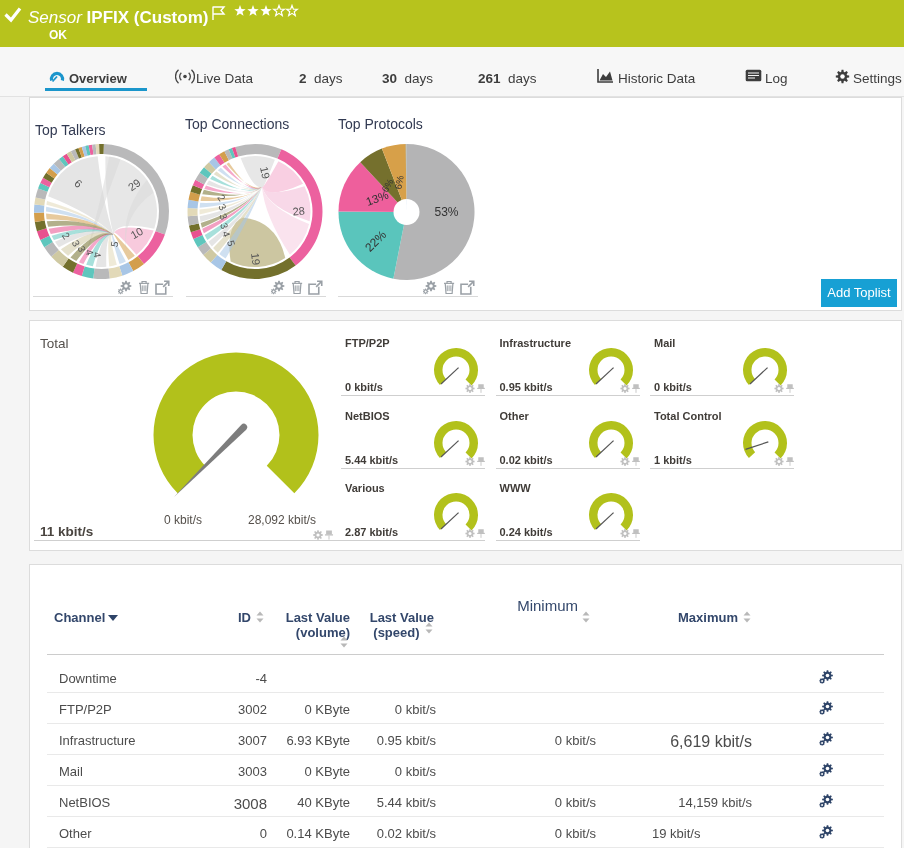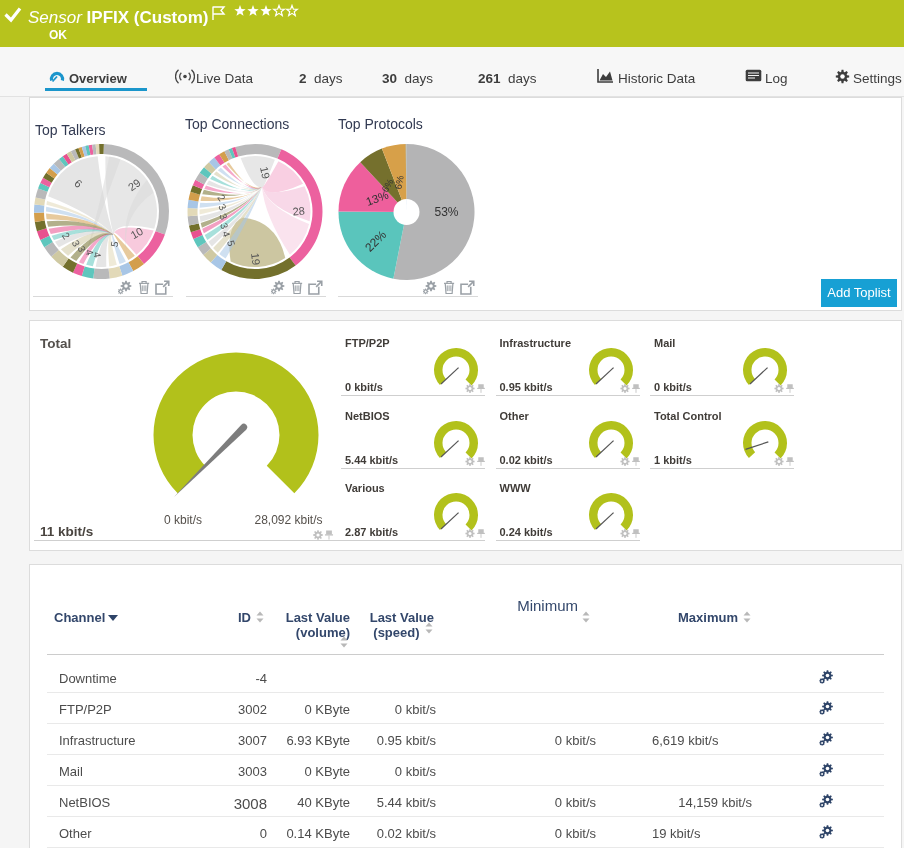--- a/index.html
+++ b/index.html
@@ -262,27 +262,27 @@
       <path d="M45.15 6.8500000000000005 L50.35 1.65"></path>
       <path d="M46.06 1.26 h4.68 v4.68" fill="none"></path>
     </g>
 </svg>
 <div class="sep" style="left:33px;top:296px;width:140px"></div>
 <div class="sep" style="left:186px;top:296px;width:140px"></div>
 <div class="sep" style="left:338px;top:296px;width:140px"></div>
 <div class="abs" style="left:821px;top:279px;width:76px;height:28px;background:#17a0d4;color:#fff;
   font-size:13px;text-align:center;line-height:28px">Add Toplist</div>
 
-<div class="abs" style="left:40px;top:336px;font-size:13.5px;font-weight:bold;color:#54504c">Total</div>
+<div class="abs" style="left:40px;top:336px;font-size:13.5px;font-weight:normal;color:#54504c">Total</div>
 <svg class="abs" style="left:141px;top:345px" width="200" height="178">
  <path d="M36.66 148.34 A82.5 82.5 0 1 1 153.34 148.34 L125.76 120.76 A43.5 43.5 0 1 0 64.24 120.76 Z" fill="#b2c11b"></path>
     <path d="M32.77 152.23 L100.37 79.82 A3.4 3.4 0 1 1 105.18 84.63 Z" fill="#7d7d7d"></path>
 </svg>
 <div class="abs" style="left:143px;top:513px;width:80px;text-align:center;font-size:12px;color:#55504b">0 kbit/s</div>
-<div class="abs" style="left:248px;top:513px;width:81px;text-align:center;font-size:12px;color:#55504b">28,092 kbit/s</div>
+<div class="abs" style="left:248px;top:513px;width:81px;font-size:12px;color:#55504b">28,092 kbit/s</div>
 <div class="abs" style="left:40px;top:524px;font-size:13.5px;font-weight:bold;color:#4a4540">11 kbit/s</div>
 <svg class="abs" style="left:313px;top:529px" width="24" height="12">
  <path d="M4.06 2.71 L4.32 1.19 L5.68 1.19 L5.94 2.71 L6.66 3.01 L7.92 2.12 L8.88 3.08 L7.99 4.34 L8.29 5.06 L9.81 5.32 L9.81 6.68 L8.29 6.94 L7.99 7.66 L8.88 8.92 L7.92 9.88 L6.66 8.99 L5.94 9.29 L5.68 10.81 L4.32 10.81 L4.06 9.29 L3.34 8.99 L2.08 9.88 L1.12 8.92 L2.01 7.66 L1.71 6.94 L0.19 6.68 L0.19 5.32 L1.71 5.06 L2.01 4.34 L1.12 3.08 L2.08 2.12 L3.34 3.01 Z" fill="#c0c0c0"></path>
     <circle cx="5" cy="6" r="1.62" fill="#fff"></circle>
     <g fill="#c0c0c0">
       <rect x="13.120000000000001" y="1.5" width="5.76" height="4.05"></rect>
       <rect x="11.95" y="5.28" width="8.1" height="1.2600000000000002"></rect>
       <rect x="15.55" y="6.54" width="0.9" height="4.05"></rect>
     </g>
 </svg>
@@ -469,21 +469,21 @@
       <circle cx="10.5" cy="5.5" r="1.8" fill="#fff"></circle>
       <path d="M4.52 8.89 L4.69 7.96 L5.51 7.96 L5.68 8.89 L6.11 9.07 L6.89 8.53 L7.47 9.11 L6.93 9.89 L7.11 10.32 L8.04 10.49 L8.04 11.31 L7.11 11.48 L6.93 11.91 L7.47 12.69 L6.89 13.27 L6.11 12.73 L5.68 12.91 L5.51 13.84 L4.69 13.84 L4.52 12.91 L4.09 12.73 L3.31 13.27 L2.73 12.69 L3.27 11.91 L3.09 11.48 L2.16 11.31 L2.16 10.49 L3.09 10.32 L3.27 9.89 L2.73 9.11 L3.31 8.53 L4.09 9.07 Z" fill="#2e4468"></path>
       <circle cx="5.1" cy="10.9" r="0.9900000000000001" fill="#fff"></circle>
     </svg></div>
 <div class="sep" style="left:47px;top:723px;width:837px;background:#e9e9e9"></div>
 <div class="abs" style="left:59px;top:733px;font-size:13px;color:#4c4c4c">Infrastructure</div>
 <div class="abs" style="left:187px;top:733px;width:80px;text-align:right;font-size:13px;color:#4c4c4c">3007</div>
 <div class="abs" style="left:270px;top:733px;width:80px;text-align:right;font-size:13px;color:#4c4c4c">6.93 KByte</div>
 <div class="abs" style="left:356px;top:733px;width:80px;text-align:right;font-size:13px;color:#4c4c4c">0.95 kbit/s</div>
 <div class="abs" style="left:496px;top:733px;width:100px;text-align:right;font-size:13px;color:#4c4c4c">0 kbit/s</div>
-<div class="abs" style="left:652px;top:733px;width:100px;text-align:left;font-size:13px;color:#4c4c4c">6,619 kbit/s</div>
+<div class="abs" style="left:652px;top:733px;width:100px;text-align:right;font-size:16px;color:#4c4c4c">6,619 kbit/s</div>
 <div class="abs" style="left:817px;top:732px"><svg width="17" height="14">
       <path d="M9.45 1.85 L9.75 0.15 L11.25 0.15 L11.55 1.85 L12.34 2.18 L13.75 1.19 L14.81 2.25 L13.82 3.66 L14.15 4.45 L15.85 4.75 L15.85 6.25 L14.15 6.55 L13.82 7.34 L14.81 8.75 L13.75 9.81 L12.34 8.82 L11.55 9.15 L11.25 10.85 L9.75 10.85 L9.45 9.15 L8.66 8.82 L7.25 9.81 L6.19 8.75 L7.18 7.34 L6.85 6.55 L5.15 6.25 L5.15 4.75 L6.85 4.45 L7.18 3.66 L6.19 2.25 L7.25 1.19 L8.66 2.18 Z" fill="#2e4468"></path>
       <circle cx="10.5" cy="5.5" r="1.8" fill="#fff"></circle>
       <path d="M4.52 8.89 L4.69 7.96 L5.51 7.96 L5.68 8.89 L6.11 9.07 L6.89 8.53 L7.47 9.11 L6.93 9.89 L7.11 10.32 L8.04 10.49 L8.04 11.31 L7.11 11.48 L6.93 11.91 L7.47 12.69 L6.89 13.27 L6.11 12.73 L5.68 12.91 L5.51 13.84 L4.69 13.84 L4.52 12.91 L4.09 12.73 L3.31 13.27 L2.73 12.69 L3.27 11.91 L3.09 11.48 L2.16 11.31 L2.16 10.49 L3.09 10.32 L3.27 9.89 L2.73 9.11 L3.31 8.53 L4.09 9.07 Z" fill="#2e4468"></path>
       <circle cx="5.1" cy="10.9" r="0.9900000000000001" fill="#fff"></circle>
     </svg></div>
 <div class="sep" style="left:47px;top:754px;width:837px;background:#e9e9e9"></div>
 <div class="abs" style="left:59px;top:764px;font-size:13px;color:#4c4c4c">Mail</div>
 <div class="abs" style="left:187px;top:764px;width:80px;text-align:right;font-size:13px;color:#4c4c4c">3003</div>
 <div class="abs" style="left:270px;top:764px;width:80px;text-align:right;font-size:13px;color:#4c4c4c">0 KByte</div>

